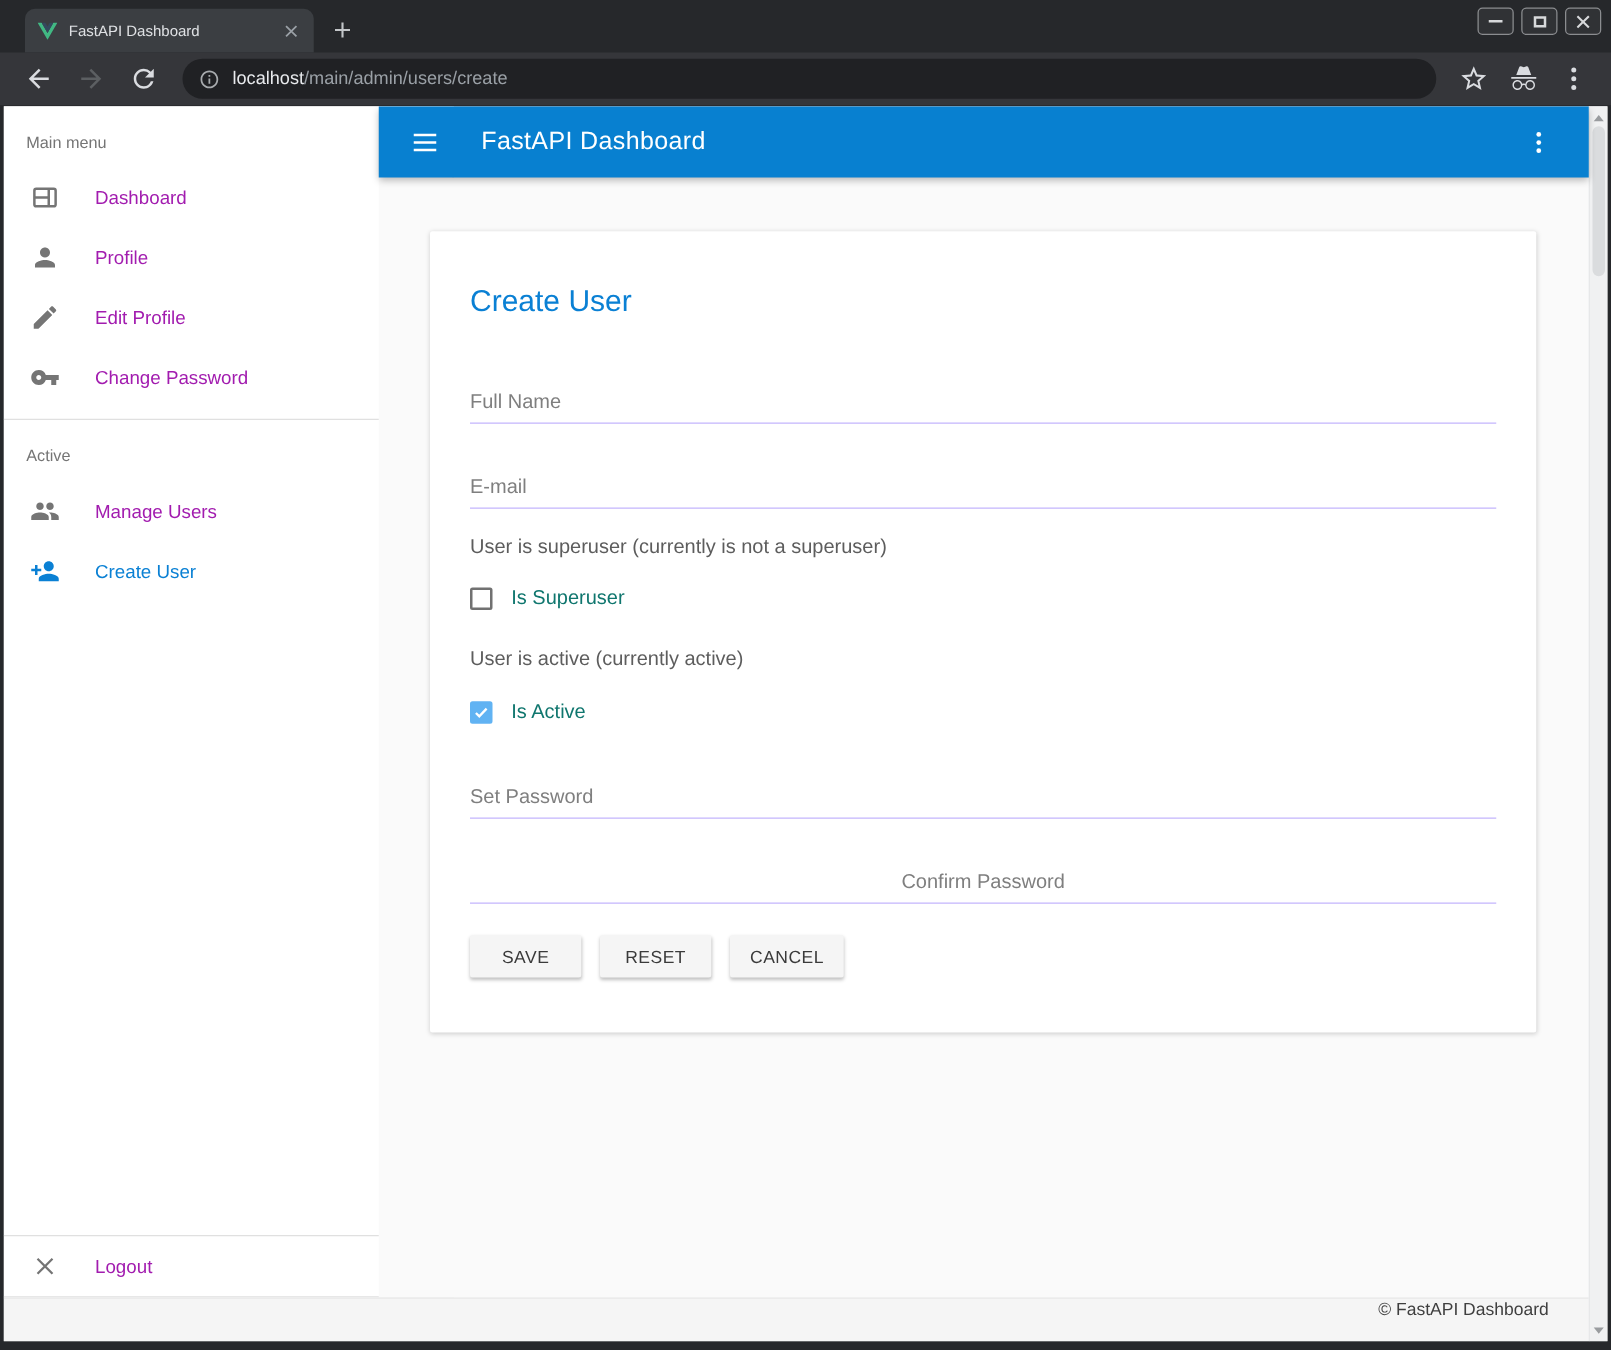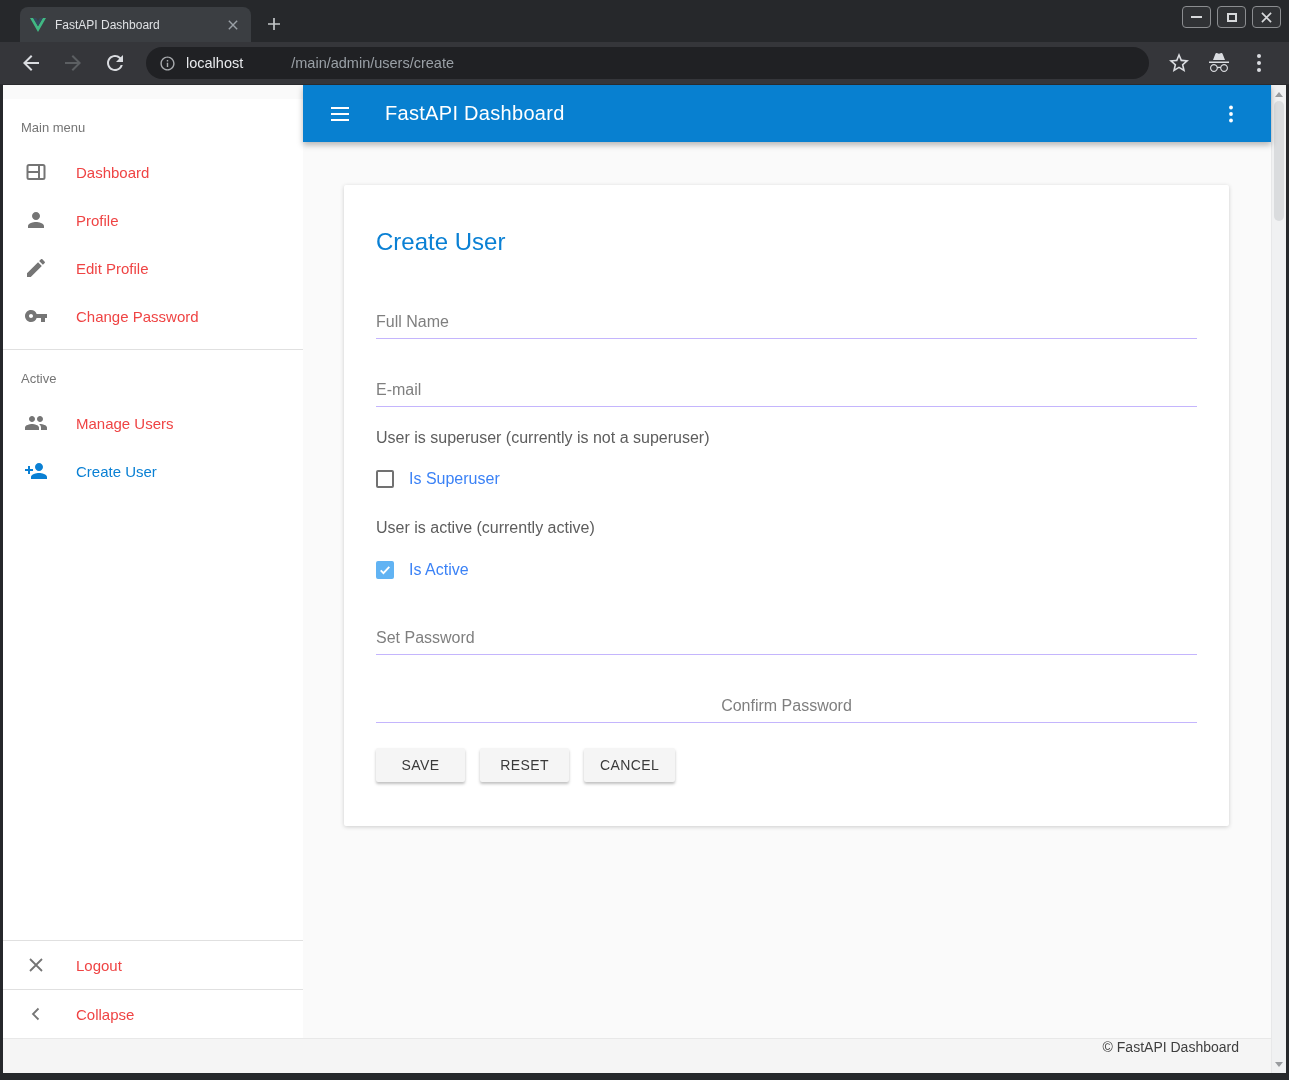--- a/index.html
+++ b/index.html
@@ -24,32 +24,32 @@
   .win-btn svg { width:11px; height:11px; stroke:#d7d9db; stroke-width:1.8; }
 
   .toolbar { position:absolute; top:42px; left:0; right:0; height:43px; background:#35363a;
              display:flex; align-items:center; padding:0 10px; border-bottom:1px solid #2a2b2e; }
   .nav-icon { width:24px; height:24px; margin:0 9px; flex:none; }
   .urlbar { flex:1; height:32px; margin:0 10px; background:#202124; border-radius:16px;
             display:flex; align-items:center; padding:0 13px; min-width:0; }
   .urlbar .info-icon { width:17px; height:17px; margin-right:10px; flex:none; }
   .url-text { font-size:14.5px; white-space:nowrap; overflow:hidden; }
   .url-host { color:#e8eaed; }
-  .url-path { color:#9aa0a6;padding-left:48px; }
+  .url-path { color:#9aa0a6; }
   .tb-right { display:flex; align-items:center; }
   .tb-right .nav-icon { margin:0 8px; }
 
   
   .page { position:absolute; top:85px; left:3px; right:3px; bottom:7px; background:#fafafa; overflow:hidden; }
 
   
-  .sidebar { position:absolute; left:0; top:14px; width:360px; bottom:35px; background:#ffffff;
+  .sidebar { position:absolute; left:0; top:0; width:360px; bottom:35px; background:#ffffff;
              border-right:1px solid #e0e0e0; display:flex; flex-direction:column; }
   .side-label { padding:21px 18px 13px; font-size:13px; color:#757575; }
-  .side-item { height:48px; display:flex; align-items:center; padding-left:21px; cursor:pointer; color:#ef4444; }
+  .side-item { height:48px; display:flex; align-items:center; padding-left:21px; cursor:pointer; color:#a21caf; }
   .side-item .s-icon { width:24px; height:24px; color:#757575; flex:none; }
   .side-item .s-label { margin-left:28px; font-size:15px; }
   .side-item.active { color:var(--primary); }
   .side-item.active .s-icon { color:var(--primary); }
   .divider { height:1px; background:#e0e0e0; }
   .div-mt { margin-top:9px; }
   .side-spacer { flex:1; }
 
   
   .main { position:absolute; left:300px; right:15px; top:0; bottom:35px; }
@@ -67,21 +67,21 @@
   .tf { border-bottom:1px solid #c4b5fd; padding-bottom:6px; cursor:text; }
   .tf .tf-label { font-size:16px; line-height:20px; color:#7f7f7f; display:block; }
   .tf.mb1 { margin-bottom:41px; }
   .hint { font-size:16px; line-height:20px; color:#5d5d5d; }
   .cb-row { display:flex; align-items:center; }
   .cb-box { width:18px; height:18px; border:2px solid #717171; border-radius:2px; flex:none;
             display:flex; align-items:center; justify-content:center; background:#fff; cursor:pointer; }
   .cb-box.checked { background:var(--checkbox_checked); border-color:var(--checkbox_checked); }
   .cb-box svg { width:14px; height:14px; display:none; }
   .cb-box.checked svg { display:block; }
-  .cb-label { margin-left:15px; font-size:16px; color:#3b82f6; }
+  .cb-label { margin-left:15px; font-size:16px; color:#0f766e; }
   .m-hint1 { margin-top:21px; }
   .m-cb1 { margin-top:22px; }
   .m-hint2 { margin-top:30px; }
   .m-cb2 { margin-top:23px; }
   .m-pass1 { margin-top:49px; }
   .m-pass2 { margin-top:41px;text-align:center; }
   .btn-row { margin-top:25px; display:flex; }
   .btn { min-width:89px; height:34px; padding:0 16px; margin-right:15px; background:#f5f5f5; border:none;
          border-radius:2px; box-shadow:0 2px 3px rgba(0,0,0,.25); font-family:"Liberation Sans",sans-serif;
          font-size:14px; font-weight:500; letter-spacing:.4px; color:#3a3a3a; cursor:pointer; }
@@ -251,28 +251,20 @@
       <div class="divider"></div>
       <div class="side-item">
         <span class="s-icon">
           <svg viewBox="0 0 24 24" fill="none" stroke="currentColor" stroke-width="1.8">
               <path d="M6 6l12 12M18 6L6 18"></path>
             </svg>
         </span>
         <span class="s-label">Logout</span>
       </div>
       <div class="divider"></div>
-      <div class="side-item">
-        <span class="s-icon">
-          <svg viewBox="0 0 24 24" fill="none" stroke="currentColor" stroke-width="1.8">
-              <path d="M14.5 6.5L9 12l5.5 5.5"></path>
-            </svg>
-        </span>
-        <span class="s-label">Collapse</span>
-      </div>
     </aside>
 
     <div class="main">
       <header class="appbar">
         <span class="hamburger">
             <span></span>
             <span></span>
             <span></span>
           </span>
         <span class="appbar-title">FastAPI Dashboard</span>

